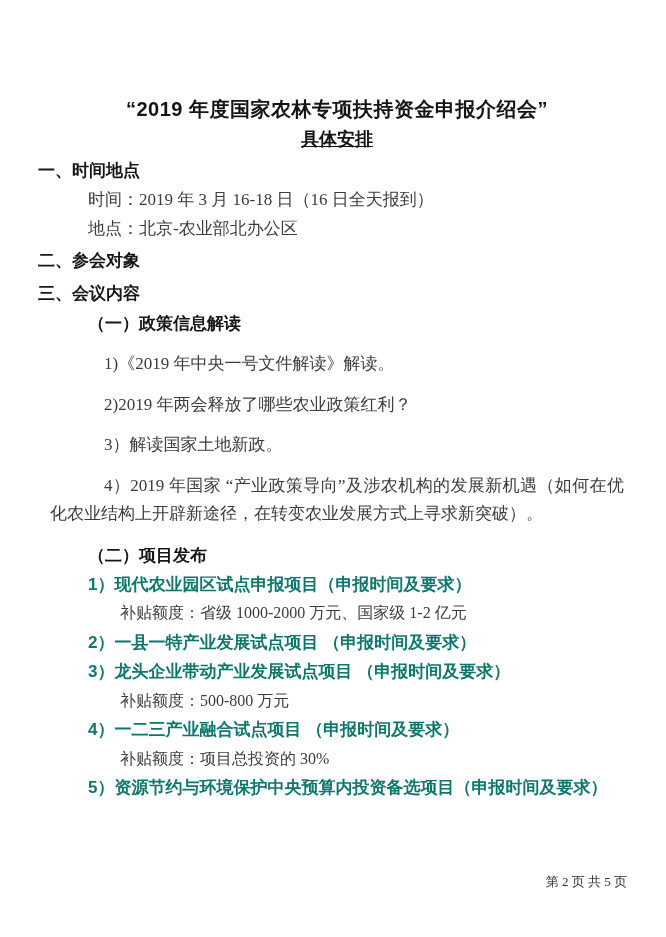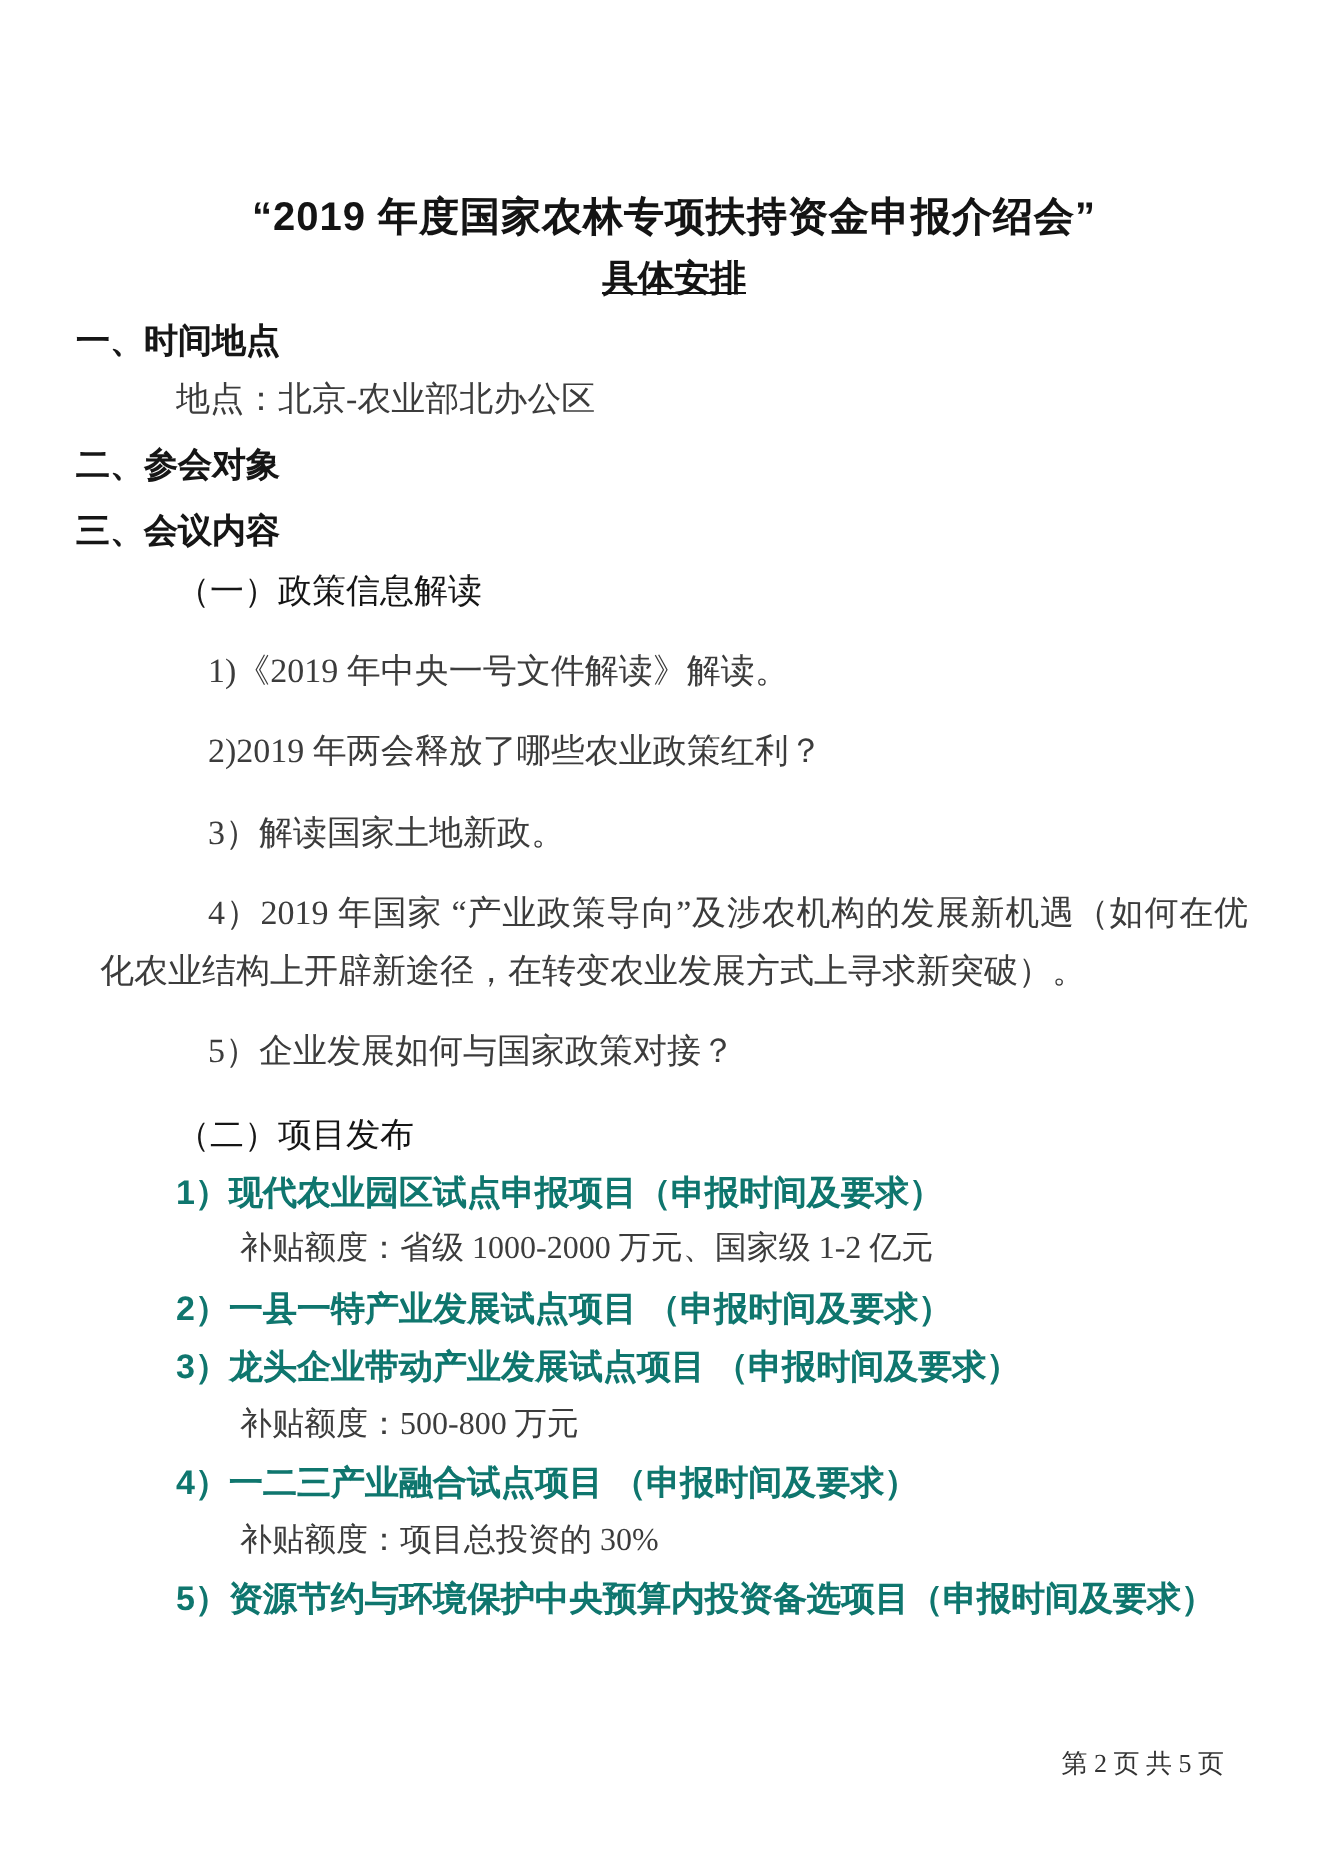--- a/index.html
+++ b/index.html
@@ -43,21 +43,21 @@
     margin: 3px 0 0 0;
     font-family: "Liberation Sans", "DejaVu Sans", sans-serif;
     font-weight: bold;
     font-size: 17px;
     line-height: 30px;
     color: #161616;
   }
   .sub-heading {
     margin: 0 0 0 50px;
     font-family: "Liberation Sans", "DejaVu Sans", sans-serif;
-    font-weight: normal;
+    font-weight: bold;
     font-size: 17px;
     line-height: 29px;
     color: #161616;
   }
   p.body-line {
     margin: 0;
     font-size: 17px;
     line-height: 28.5px;
     text-align: justify;
   }
@@ -77,49 +77,49 @@
     padding-left: 28px;
     text-indent: -28px;
   }
   p.subsidy {
     margin: 0 0 0 82px;
     font-size: 16px;
     line-height: 28.5px;
   }
   .page-footer {
     position: absolute;
-    right: 54px;
+    right: 39px;
     bottom: 40px;
     font-size: 13px;
     line-height: 16px;
     color: #333333;
     font-family: "Liberation Serif", "DejaVu Serif", serif;
   }
 </style>
 </head>
 <body>
 
 <div class="page">
 
   <h1 class="doc-title">“2019 年度国家农林专项扶持资金申报介绍会”</h1>
   <h2 class="doc-subtitle">具体安排</h2>
 
   <div class="sec-heading">一、时间地点</div>
+  <p class="body-line indent-1">时间：2019 年 3 月 16-18 日（16 日全天报到）</p>
   <p class="body-line indent-1">地点：北京-农业部北办公区</p>
 
   <div class="sec-heading">二、参会对象</div>
 
   <div class="sec-heading">三、会议内容</div>
 
   <div class="sub-heading">（一）政策信息解读</div>
   <p class="body-line policy-item">1)《2019 年中央一号文件解读》解读。</p>
   <p class="body-line policy-item">2)2019 年两会释放了哪些农业政策红利？</p>
   <p class="body-line policy-item">3）解读国家土地新政。</p>
   <p class="body-line policy-item">4）2019 年国家 “产业政策导向”及涉农机构的发展新机遇（如何在优化农业结构上开辟新途径，在转变农业发展方式上寻求新突破）。</p>
-  <p class="body-line policy-item">5）企业发展如何与国家政策对接？</p>
 
   <div class="sub-heading">（二）项目发布</div>
 
   <div class="proj-title">1）现代农业园区试点申报项目（申报时间及要求）</div>
   <p class="subsidy">补贴额度：省级 1000-2000 万元、国家级 1-2 亿元</p>
 
   <div class="proj-title">2）一县一特产业发展试点项目 （申报时间及要求）</div>
 
   <div class="proj-title">3）龙头企业带动产业发展试点项目 （申报时间及要求）</div>
   <p class="subsidy">补贴额度：500-800 万元</p>

